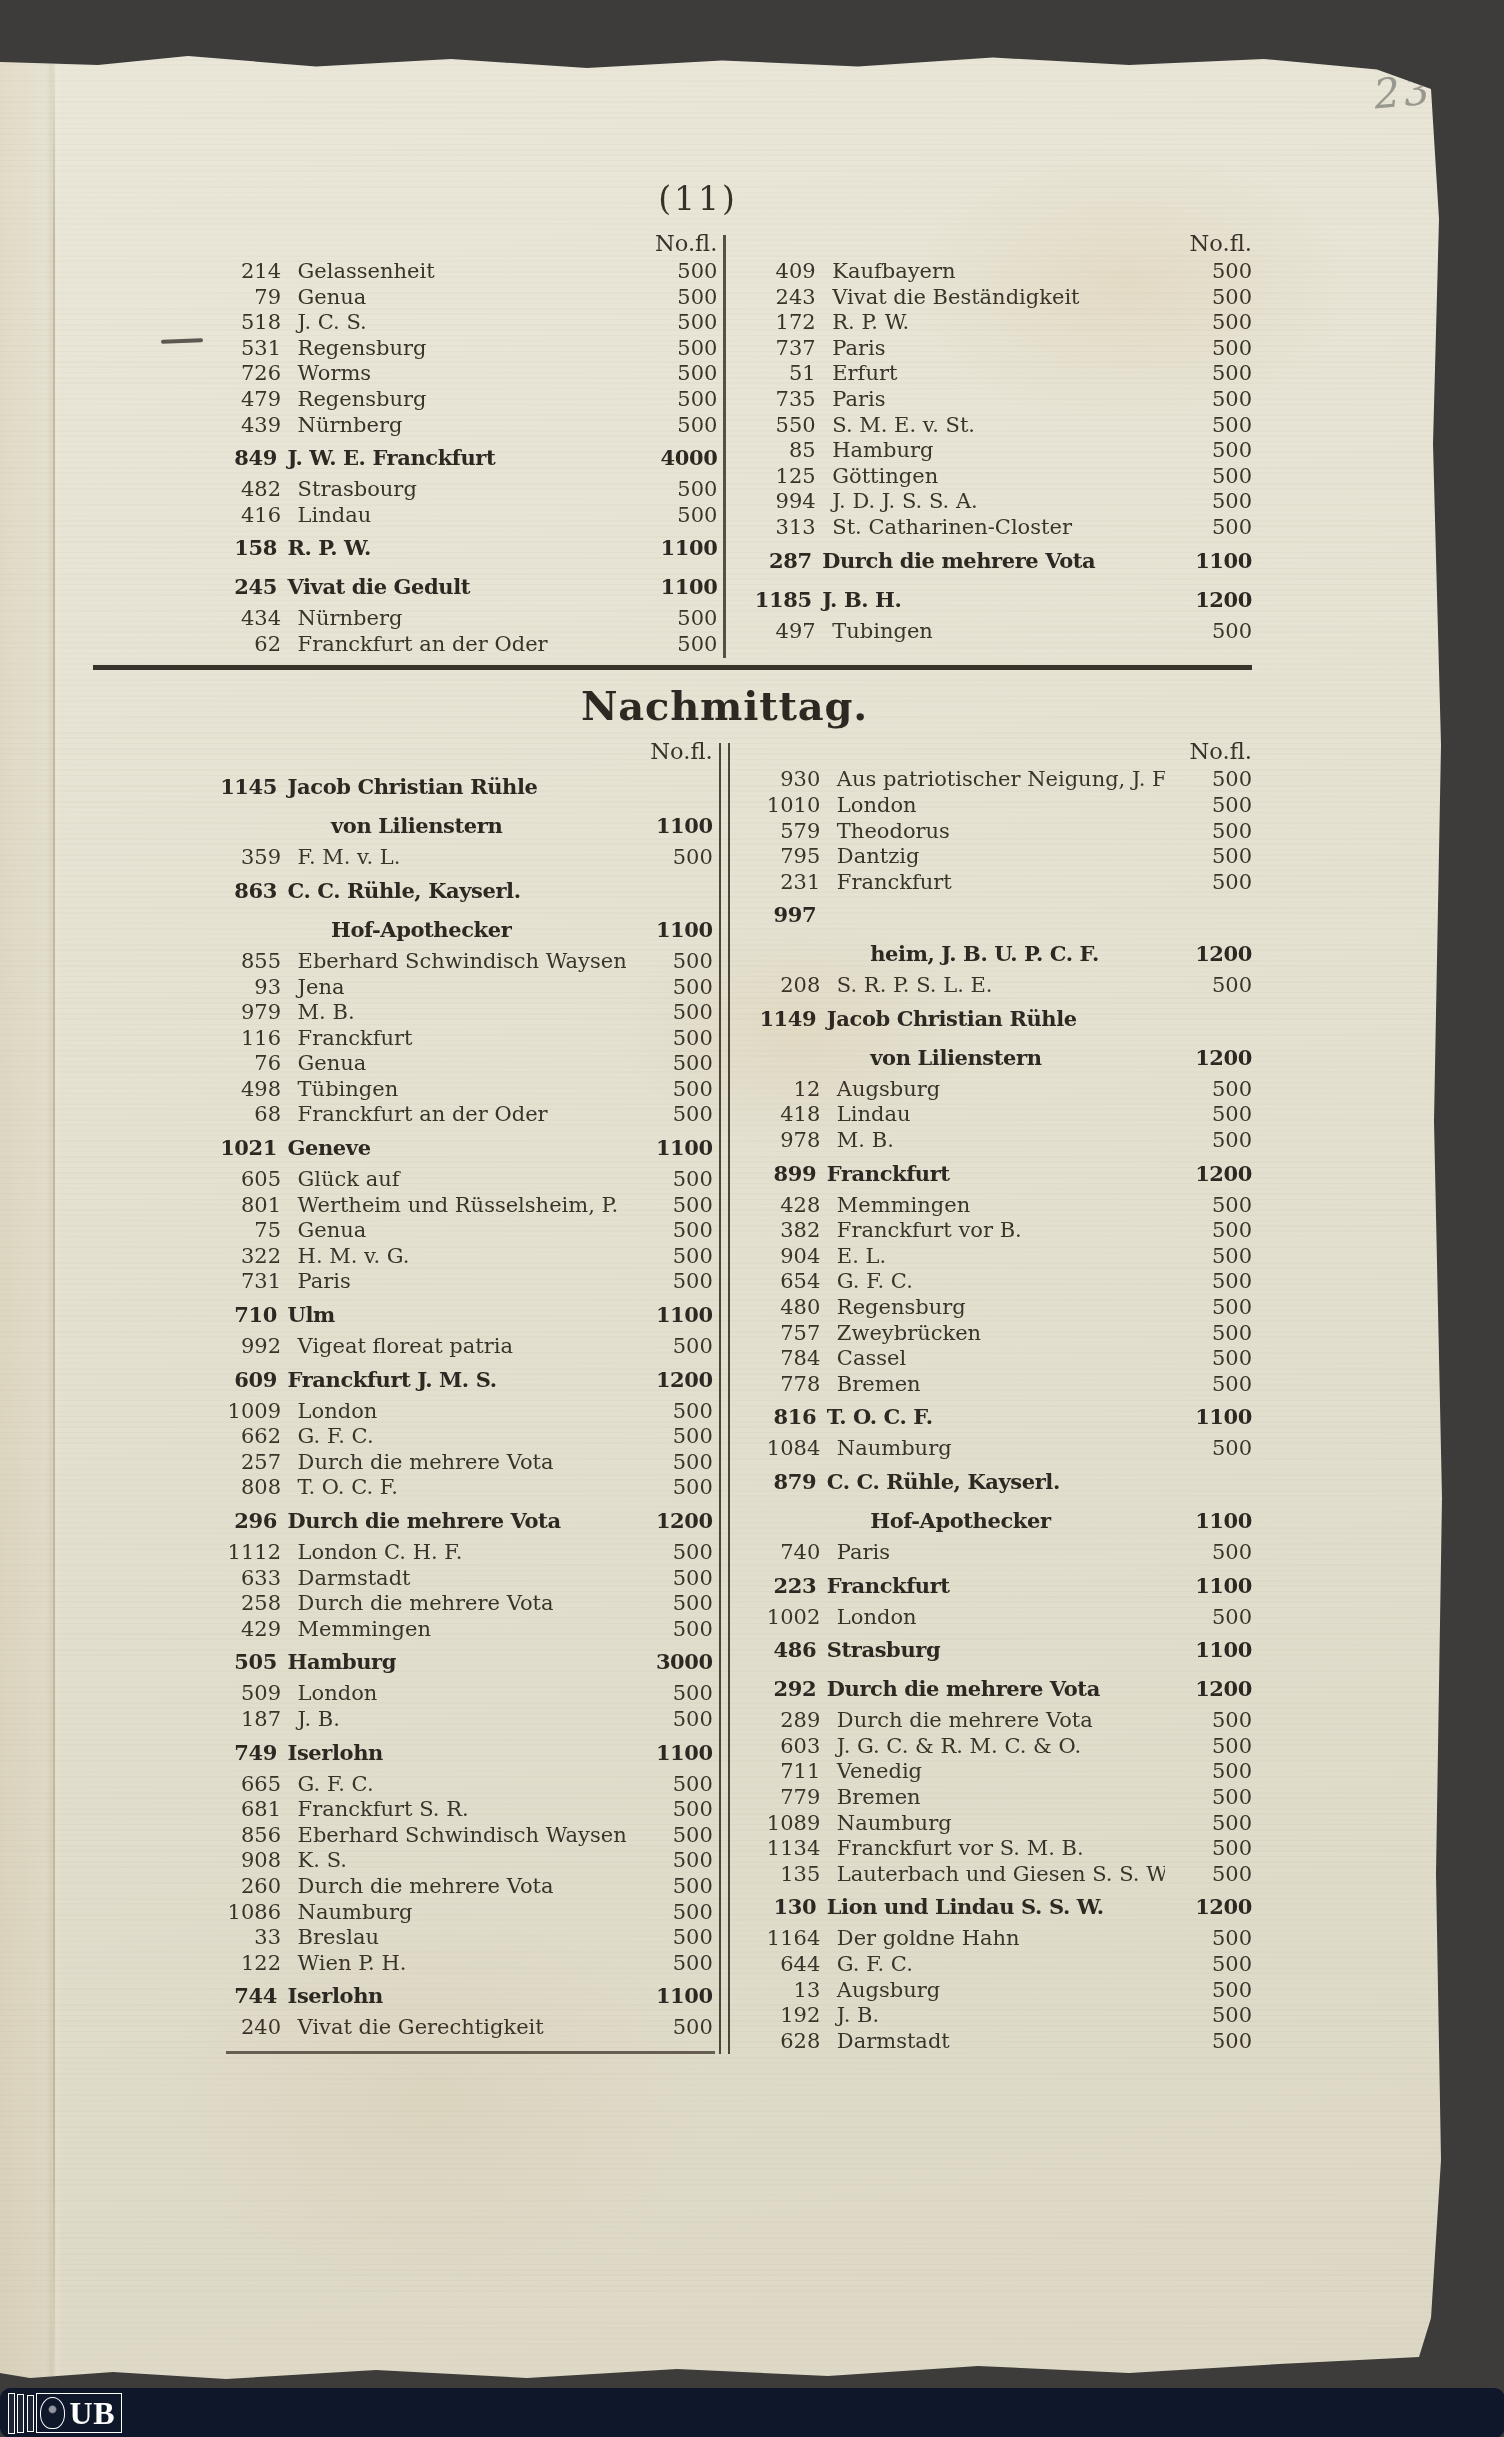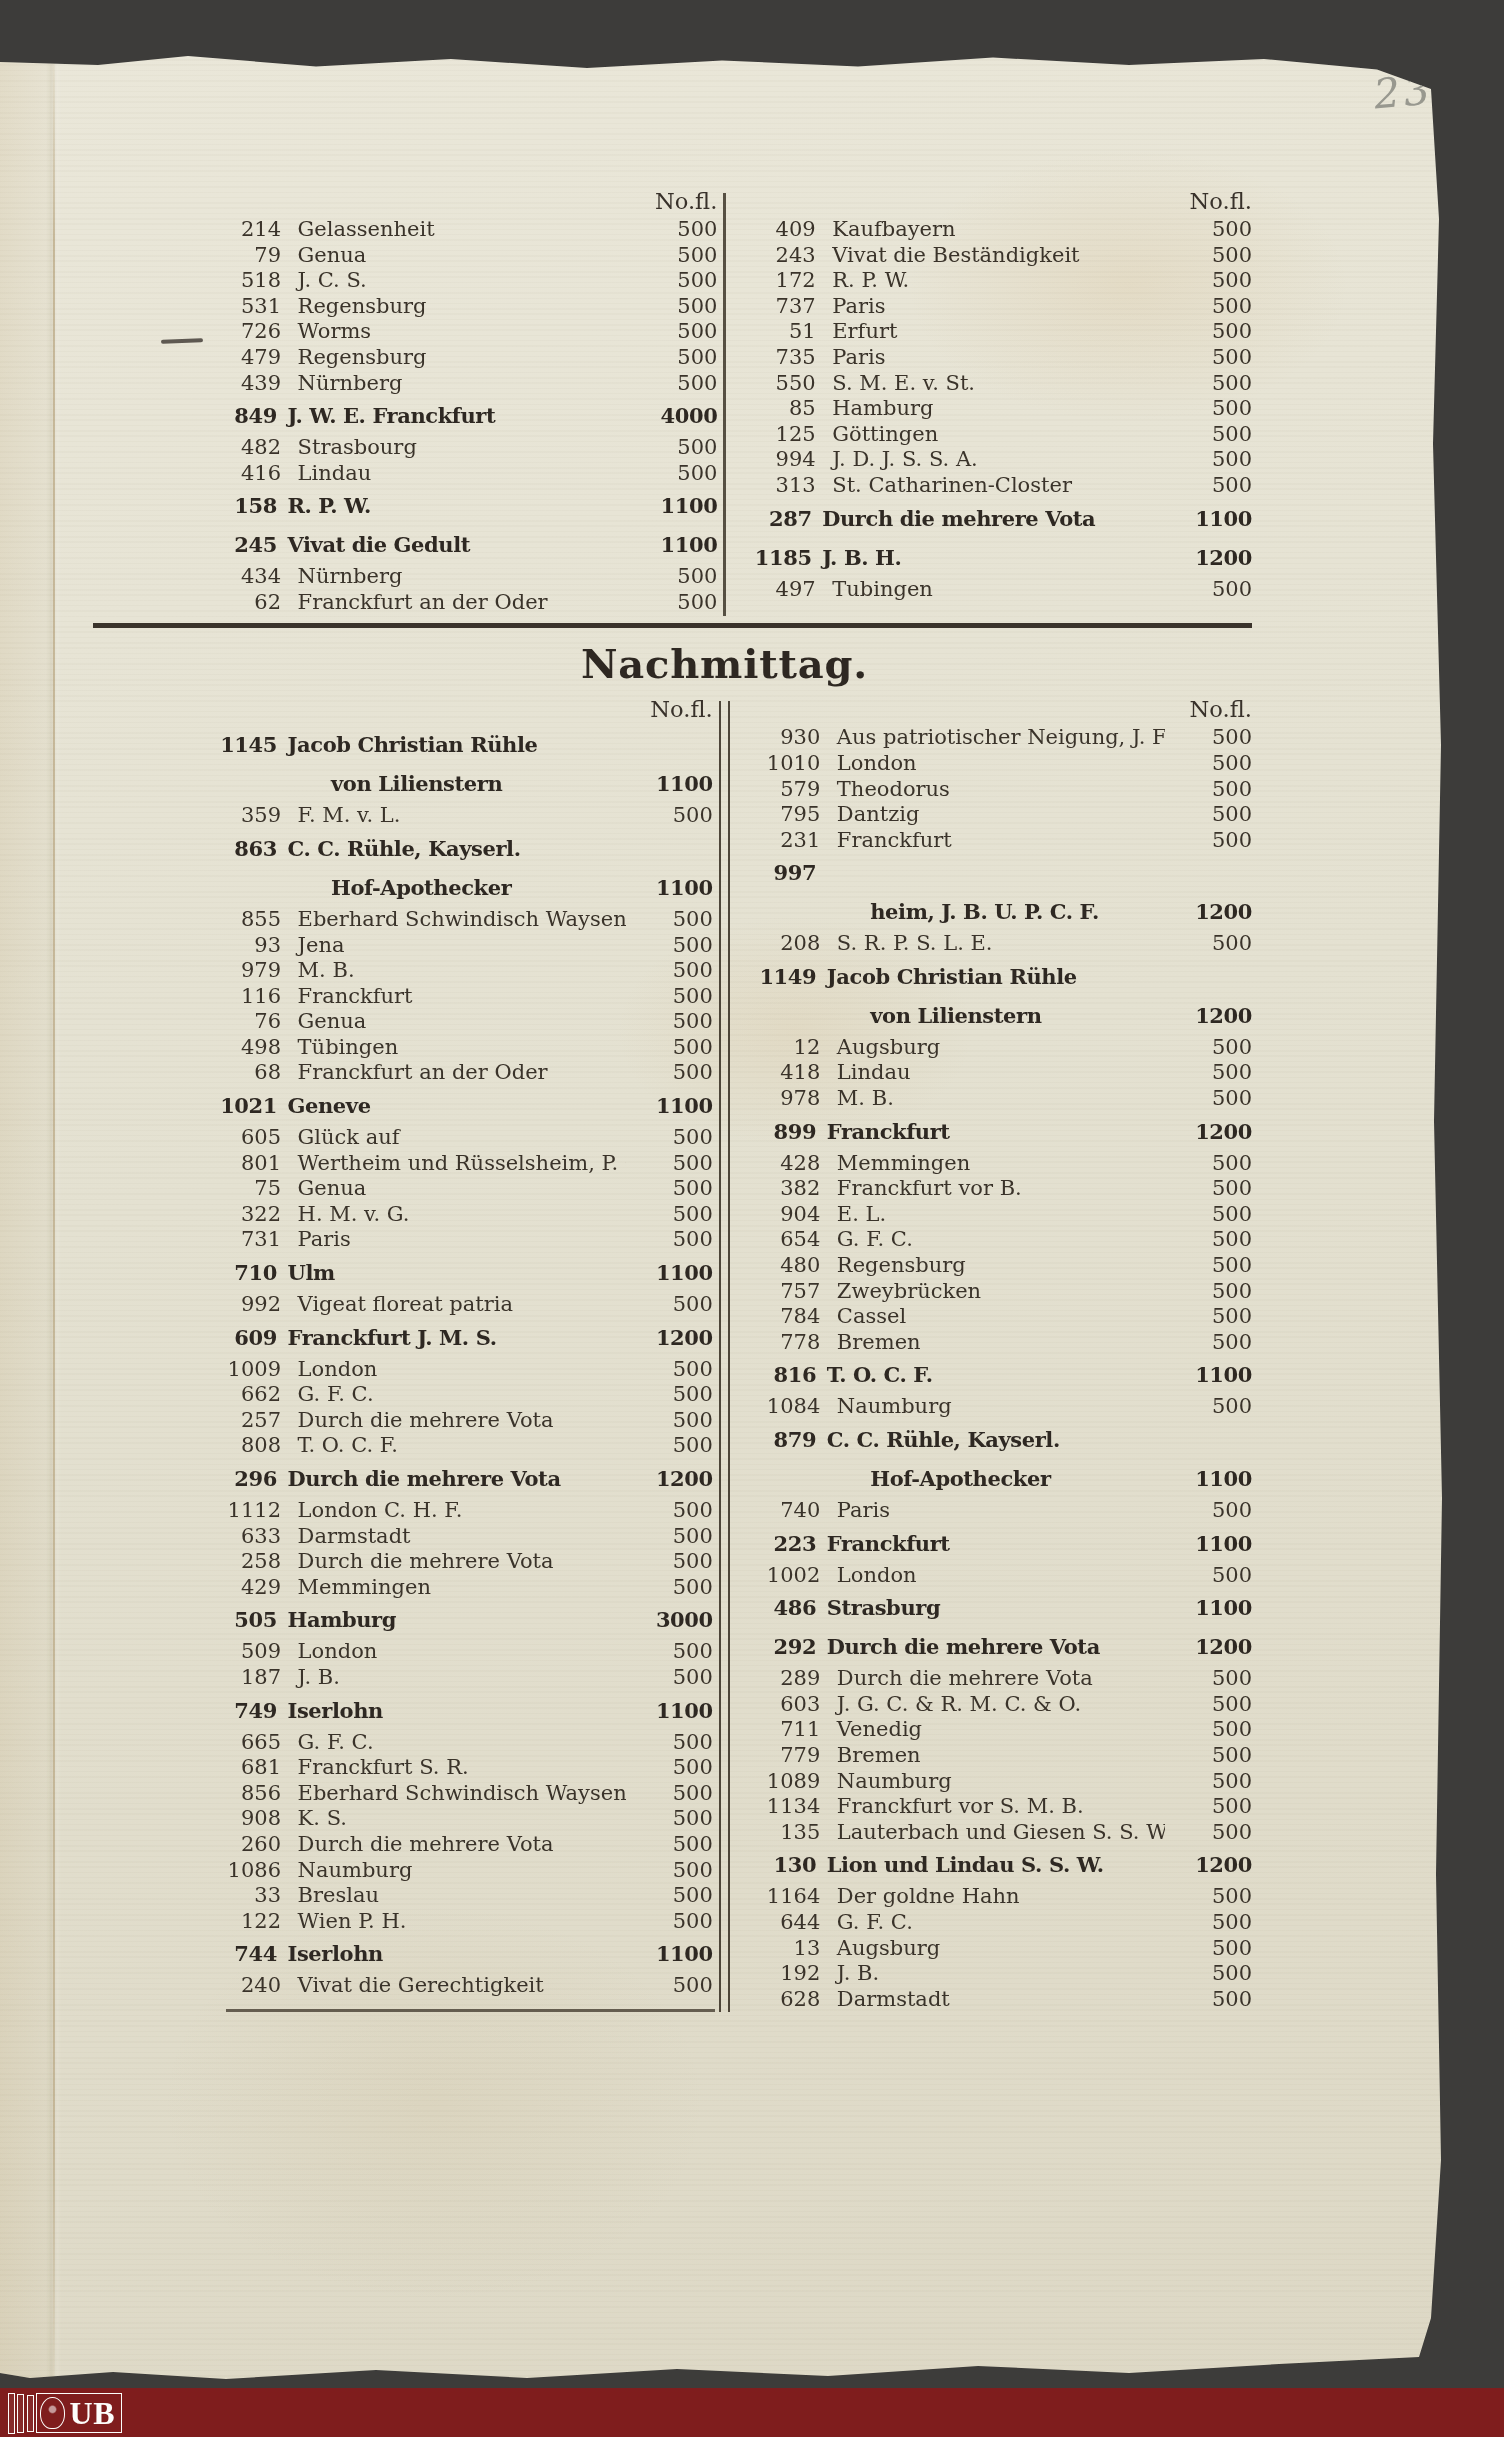--- a/index.html
+++ b/index.html
@@ -47,41 +47,42 @@
   .row .nm{flex:1;padding-left:16.6px;overflow:hidden;}
   .row .fl{width:87px;text-align:right;flex:none;}
   .row.large{font-size:21px;line-height:39px;font-weight:700;color:#2e2822;letter-spacing:-0.4px;}
   .row.large .no{width:auto;min-width:80px;}
   .row.large .nm{padding-left:10.5px;}
   .row.cont .ind{flex:1;padding-left:134px;overflow:hidden;}
   .thickrule{height:5.3px;background:#3a332b;margin:7.5px 0 0 -104px;width:calc(100% + 104px);}
   .nachmittag{margin:12px 0 3px 0;text-align:center;font-size:40px;font-weight:700;color:#2e2822;letter-spacing:0.8px;}
   .endrule{height:2.3px;background:rgba(50,42,30,0.7);width:489px;margin:10.5px 0 0 29px;}
   
-  .stampbar{position:absolute;left:0;bottom:0;width:100%;height:50px;background:#7f1d1d;
-    display:flex;align-items:center;font-family:"Liberation Sans", sans-serif;}
+  .stampbar{position:absolute;left:0;bottom:0;width:100%;height:50px;background:#0f172a;
+    display:flex;align-items:center;font-family:"Liberation Sans", sans-serif;border-radius:11px;}
   .ublogo{display:flex;align-items:center;margin-left:7.5px;height:41px;}
   .spine{width:5.3px;height:39px;border:0.8px solid #fdfdfb;margin-right:2.3px;background:rgba(255,255,255,0.06);flex:none;}
   .spine.s2{height:37px}.spine.s3{height:35px}
   .ubbox{height:38px;border:1.5px solid #fdfdfb;display:flex;align-items:center;padding:0 6px 0 3px;}
   .portrait{width:22.6px;height:30px;border:1.5px solid #fdfdfb;border-radius:50% 50% 45% 45%;margin-right:4.5px;flex:none;
     background:radial-gradient(circle at 50% 38%, rgba(255,255,255,0.55) 3px, rgba(255,255,255,0.0) 4.5px);}
   .ubtext{color:#fdfdfb;font-family:"Liberation Serif", serif;font-weight:700;font-size:32px;letter-spacing:0.8px;}
   .stamptext{margin-left:22.6px;color:#f4f4f2;font-size:19px;line-height:23px;}
 </style>
 </head>
 <body>
 
 <div class="paper">
   <div class="gutter"></div>
   <div class="crease"></div>
   <div class="marginal-mark"></div>
   <div class="pencil">23</div>
 
   <div class="content">
+    <div class="pagenum">(11)</div>
 
     <section class="tbl">
       <div class="col">
         <div class="hdr">
           <span>No.</span>
           <span>fl.</span>
         </div>
         <div id="m-left" class="rows">
             <div class="row">
               <span class="no">214</span>

